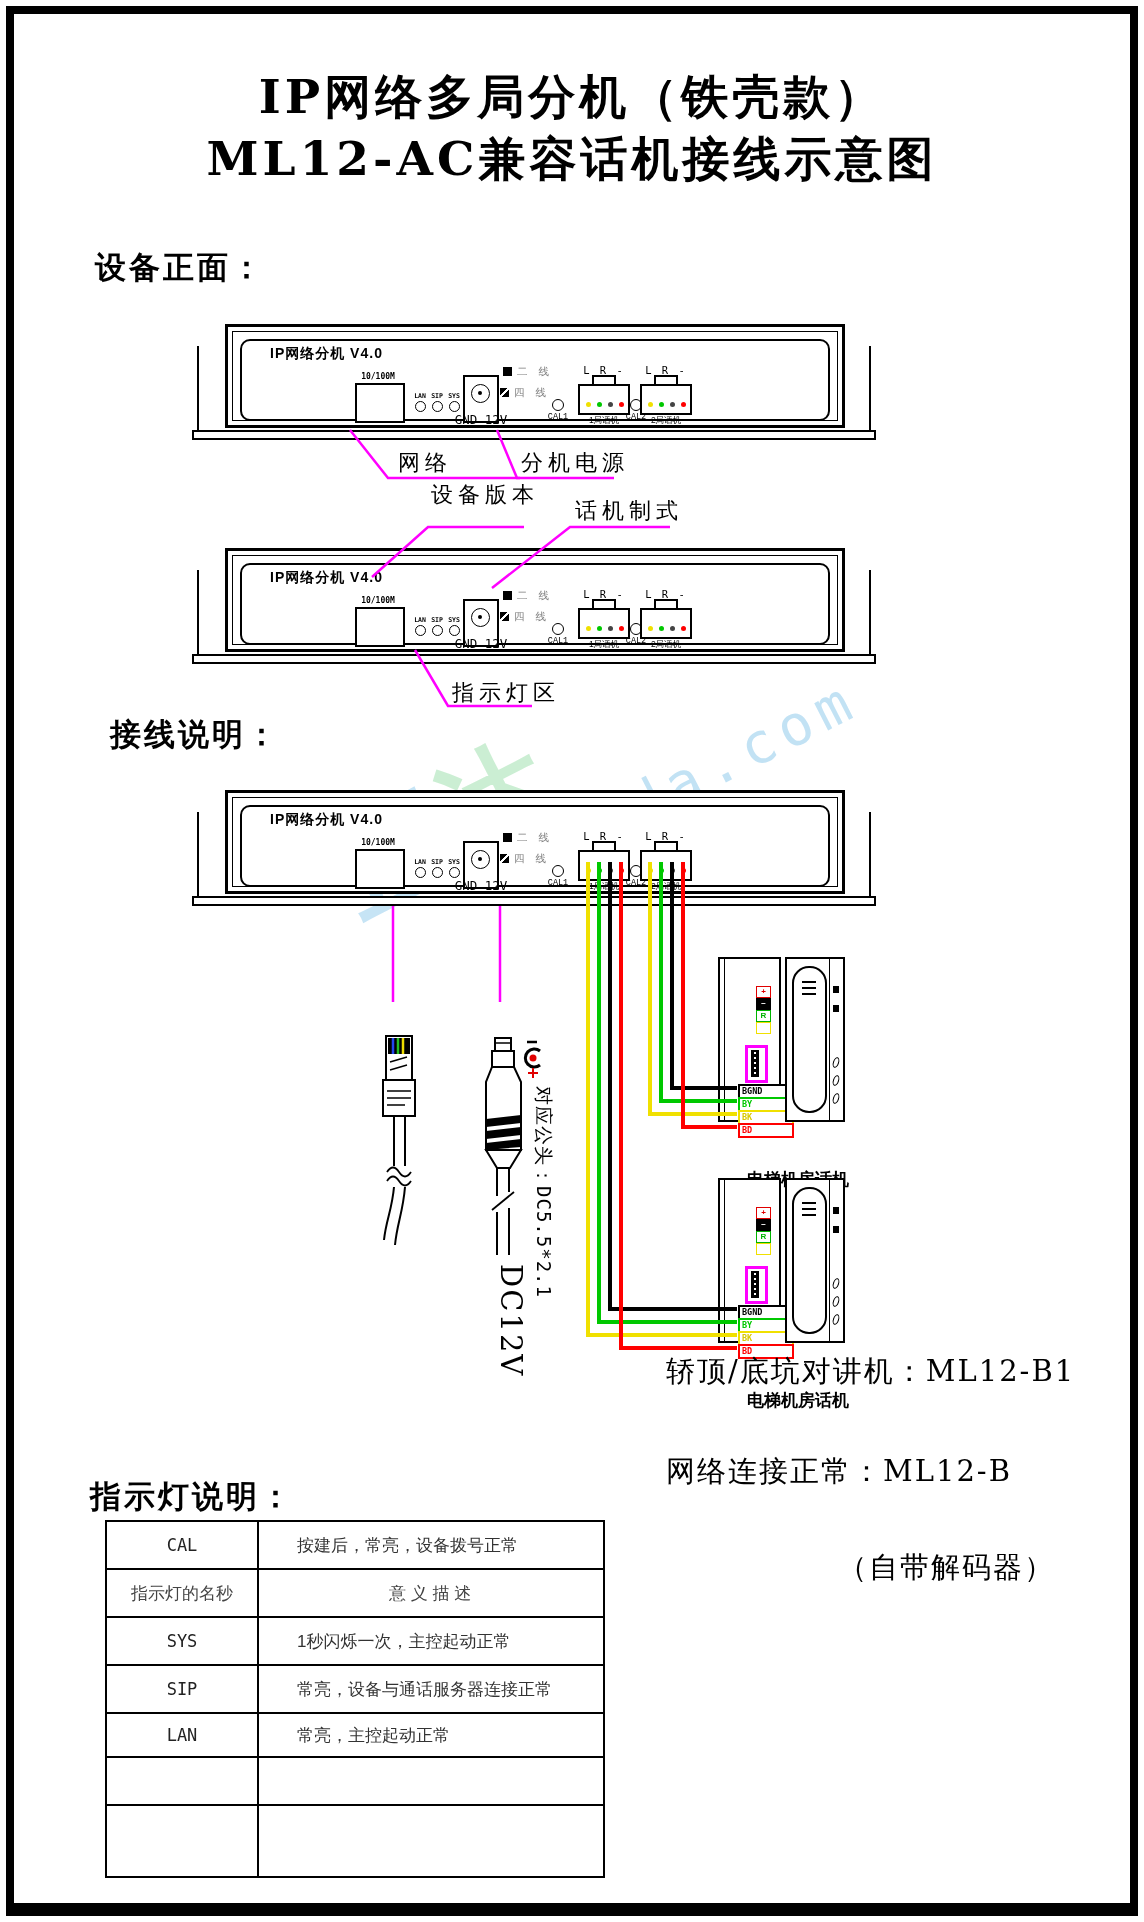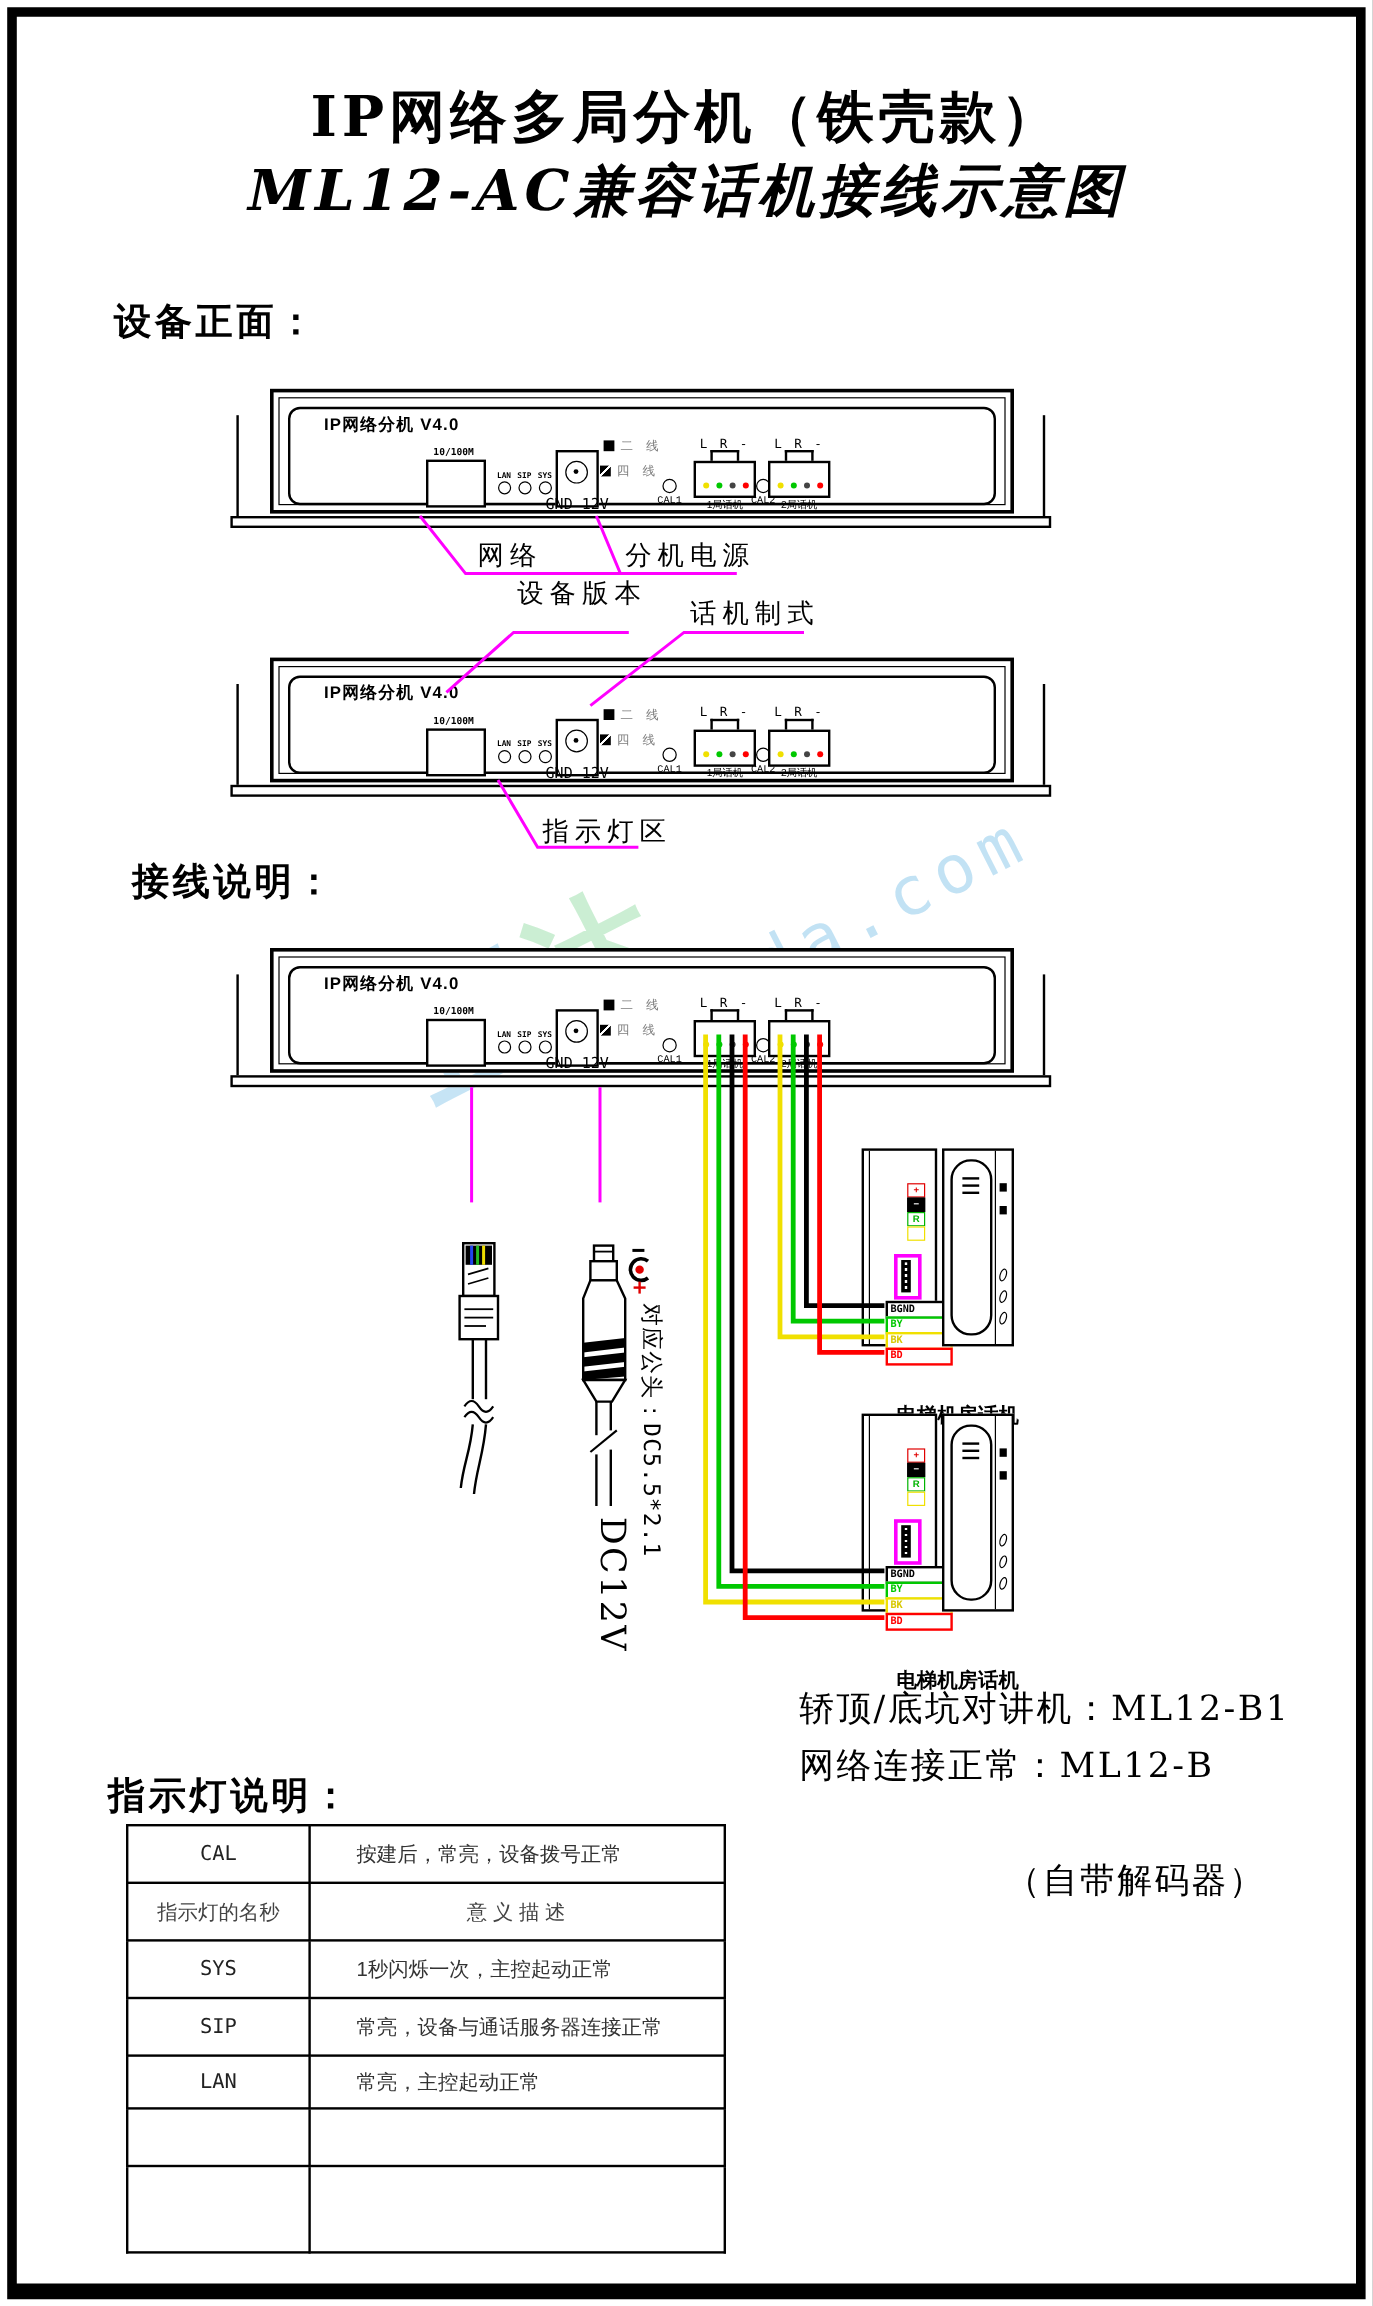--- a/index.html
+++ b/index.html
@@ -94,21 +94,21 @@
 
   .overlay{position:absolute;inset:0;z-index:5;pointer-events:none;}
 </style>
 </head>
 <body>
 
 <div id="page">
   <div class="frame"></div>
 
   <div class="doc-title" style="top:66px;">IP网络多局分机（铁壳款）</div>
-  <div class="doc-title" style="top:128px;font-style:italic;">ML12-AC兼容话机接线示意图</div>
+  <div class="doc-title" style="top:128px;">ML12-AC兼容话机接线示意图</div>
 
   <div class="sec-head" style="left:95px;top:247px;">设备正面：</div>
   <div class="sec-head" style="left:110px;top:714px;">接线说明：</div>
   <div class="sec-head" style="left:90px;top:1476px;">指示灯说明：</div>
 
   <div class="watermark">
     <div class="wm-logo"><span class="wm-zh1">正</span><span class="wm-zh2">达</span></div>
     <div class="wm-url">jxzda.com</div>
   </div>
 
@@ -332,21 +332,21 @@
       </div>
       <div class="hs-sq" style="top:27px;"></div>
       <div class="hs-sq" style="top:46px;"></div>
       <div class="screw" style="top:98px;"></div>
       <div class="screw" style="top:116px;"></div>
       <div class="screw" style="top:134px;"></div>
     </div>
     <div class="phone-label">电梯机房话机</div>
   </div>
 
-  <div class="note-line" style="left:666px;top:1404px;">轿顶/底坑对讲机：ML12-B1</div>
+  <div class="note-line" style="left:666px;top:1352px;">轿顶/底坑对讲机：ML12-B1</div>
   <div class="note-line" style="left:666px;top:1452px;">网络连接正常：ML12-B</div>
   <div class="note-line" style="left:838px;top:1548px;">（自带解码器）</div>
 
   <table class="ind-table">
     <tbody>
         <tr style="height:48px;">
       <td class="c1">CAL</td>
       <td class="c2">按建后，常亮，设备拨号正常</td>
     </tr>
     <tr style="height:48px;">

